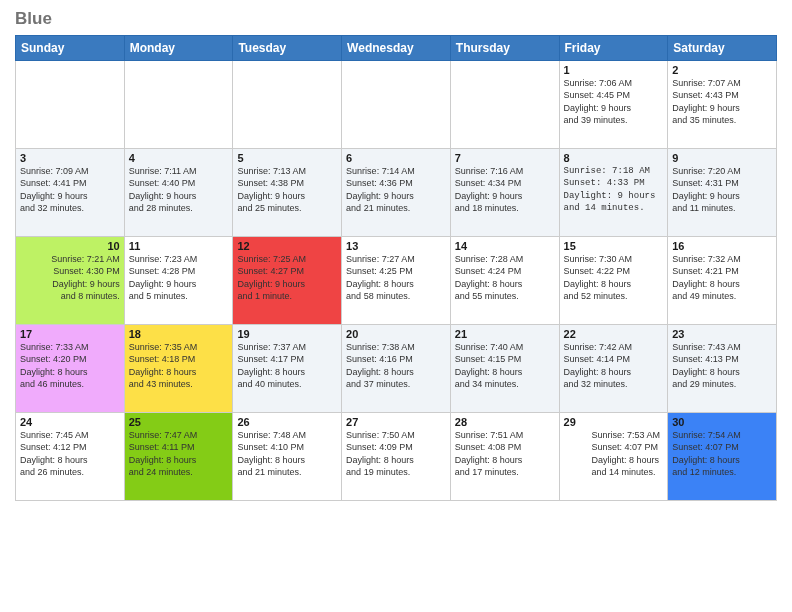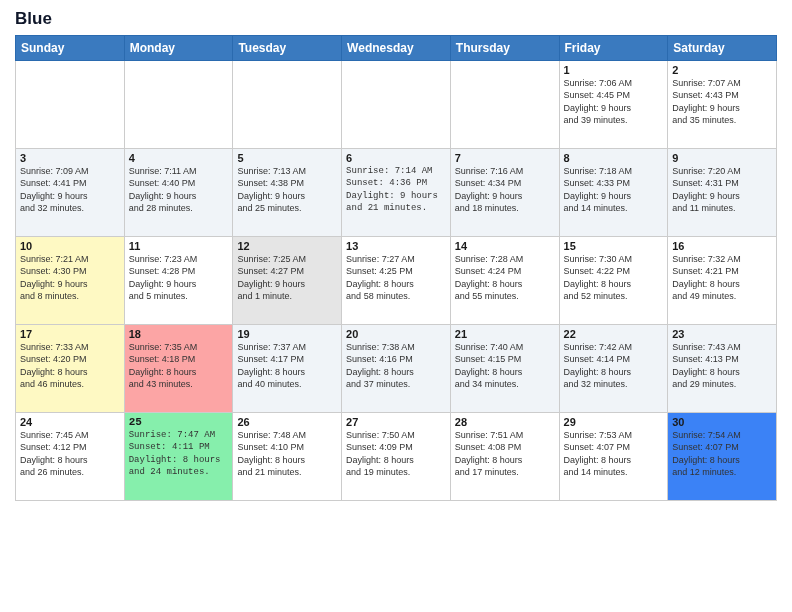--- a/index.html
+++ b/index.html
@@ -81,21 +81,21 @@
       background: #fff !important;
     }
   </style>
 </head>
 <body>
 
 <div class="container">
   <div class="header">
     <div class="logo">
       <div>
-        <div style="font-size:17px;font-weight:bold;color:#0f172a;line-height:1.1;">Blue</div>
+        <div style="font-size:17px;font-weight:bold;color:#737373;line-height:1.1;">Blue</div>
       </div>
     </div>
     <div class="title-block">
       <div class="month-title"></div>
       <div class="subtitle"></div>
     </div>
   </div>
 
   <table class="calendar">
     <thead>
@@ -148,63 +148,63 @@
           </td>
           <td style="background: rgb(240, 244, 248);">
             <span class="day-number">5</span>
             <div class="day-info" style="white-space: pre-line;">Sunrise: 7:13 AM
 Sunset: 4:38 PM
 Daylight: 9 hours
 and 25 minutes.</div>
           </td>
           <td style="background: rgb(240, 244, 248);">
             <span class="day-number">6</span>
-            <div class="day-info" style="white-space: pre-line; font-family: Liberation Mono, monospace;">Sunrise: 7:14 AM
+            <div class="day-info" style="white-space: pre-line;">Sunrise: 7:14 AM
 Sunset: 4:36 PM
 Daylight: 9 hours
 and 21 minutes.</div>
           </td>
           <td style="background: rgb(240, 244, 248);">
             <span class="day-number">7</span>
             <div class="day-info" style="white-space: pre-line;">Sunrise: 7:16 AM
 Sunset: 4:34 PM
 Daylight: 9 hours
 and 18 minutes.</div>
           </td>
           <td style="background: rgb(240, 244, 248);">
             <span class="day-number">8</span>
-            <div class="day-info" style="white-space: pre-line;">Sunrise: 7:18 AM
+            <div class="day-info" style="white-space: pre-line; font-family: Liberation Mono, monospace;">Sunrise: 7:18 AM
 Sunset: 4:33 PM
 Daylight: 9 hours
 and 14 minutes.</div>
           </td>
           <td style="background: rgb(240, 244, 248);">
             <span class="day-number">9</span>
             <div class="day-info" style="white-space: pre-line;">Sunrise: 7:20 AM
 Sunset: 4:31 PM
 Daylight: 9 hours
 and 11 minutes.</div>
           </td>
         </tr>
         <tr>
-          <td style="background: #fef9c3;">
+          <td style="background: #bef264; text-align: right;">
             <span class="day-number">10</span>
             <div class="day-info" style="white-space: pre-line;">Sunrise: 7:21 AM
 Sunset: 4:30 PM
 Daylight: 9 hours
 and 8 minutes.</div>
           </td>
           <td style="background: rgb(255, 255, 255);">
             <span class="day-number">11</span>
             <div class="day-info" style="white-space: pre-line;">Sunrise: 7:23 AM
 Sunset: 4:28 PM
 Daylight: 9 hours
 and 5 minutes.</div>
           </td>
-          <td style="background: #e5e5e5;">
+          <td style="background: #ef4444;">
             <span class="day-number">12</span>
             <div class="day-info" style="white-space: pre-line;">Sunrise: 7:25 AM
 Sunset: 4:27 PM
 Daylight: 9 hours
 and 1 minute.</div>
           </td>
           <td style="background: rgb(255, 255, 255);">
             <span class="day-number">13</span>
             <div class="day-info" style="white-space: pre-line;">Sunrise: 7:27 AM
 Sunset: 4:25 PM
@@ -227,28 +227,28 @@
           </td>
           <td style="background: rgb(255, 255, 255);">
             <span class="day-number">16</span>
             <div class="day-info" style="white-space: pre-line;">Sunrise: 7:32 AM
 Sunset: 4:21 PM
 Daylight: 8 hours
 and 49 minutes.</div>
           </td>
         </tr>
         <tr>
-          <td style="background: #fef9c3;">
+          <td style="background: #f0abfc;">
             <span class="day-number">17</span>
             <div class="day-info" style="white-space: pre-line;">Sunrise: 7:33 AM
 Sunset: 4:20 PM
 Daylight: 8 hours
 and 46 minutes.</div>
           </td>
-          <td style="background: #fca5a5;">
+          <td style="background: #fde047;">
             <span class="day-number">18</span>
             <div class="day-info" style="white-space: pre-line;">Sunrise: 7:35 AM
 Sunset: 4:18 PM
 Daylight: 8 hours
 and 43 minutes.</div>
           </td>
           <td style="background: rgb(240, 244, 248);">
             <span class="day-number">19</span>
             <div class="day-info" style="white-space: pre-line;">Sunrise: 7:37 AM
 Sunset: 4:17 PM
@@ -285,21 +285,21 @@
           </td>
         </tr>
         <tr>
           <td style="background: rgb(255, 255, 255);">
             <span class="day-number">24</span>
             <div class="day-info" style="white-space: pre-line;">Sunrise: 7:45 AM
 Sunset: 4:12 PM
 Daylight: 8 hours
 and 26 minutes.</div>
           </td>
-          <td style="background: #86efac; font-family: Liberation Mono, monospace;">
+          <td style="background: #84cc16;">
             <span class="day-number">25</span>
             <div class="day-info" style="white-space: pre-line;">Sunrise: 7:47 AM
 Sunset: 4:11 PM
 Daylight: 8 hours
 and 24 minutes.</div>
           </td>
           <td style="background: rgb(255, 255, 255);">
             <span class="day-number">26</span>
             <div class="day-info" style="white-space: pre-line;">Sunrise: 7:48 AM
 Sunset: 4:10 PM
@@ -315,21 +315,21 @@
           </td>
           <td style="background: rgb(255, 255, 255);">
             <span class="day-number">28</span>
             <div class="day-info" style="white-space: pre-line;">Sunrise: 7:51 AM
 Sunset: 4:08 PM
 Daylight: 8 hours
 and 17 minutes.</div>
           </td>
           <td style="background: rgb(255, 255, 255);">
             <span class="day-number">29</span>
-            <div class="day-info" style="white-space: pre-line;">Sunrise: 7:53 AM
+            <div class="day-info" style="white-space: pre-line; margin-left: 28px;">Sunrise: 7:53 AM
 Sunset: 4:07 PM
 Daylight: 8 hours
 and 14 minutes.</div>
           </td>
           <td style="background: #3b82f6;">
             <span class="day-number">30</span>
             <div class="day-info" style="white-space: pre-line;">Sunrise: 7:54 AM
 Sunset: 4:07 PM
 Daylight: 8 hours
 and 12 minutes.</div>

